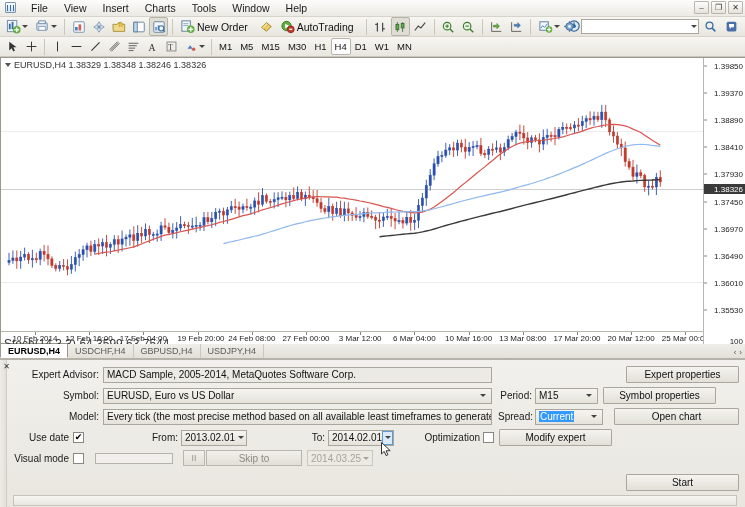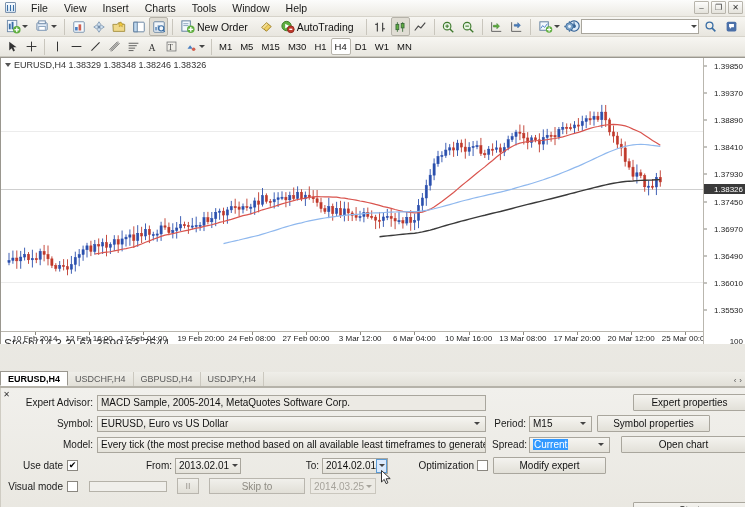--- a/index.html
+++ b/index.html
@@ -73,21 +73,21 @@
   .curline { position:absolute; left:0; right:42px; height:1px; background:#cfcfcf; }
   .subwin { position:absolute; left:0; right:0; border-top:1px solid #6d6a63; background:#fff; }
   .sub-head { position:absolute; left:3px; top:0px; font-size:12px; color:#3c3c3c; white-space:nowrap; z-index:4;}
   .timeaxis { position:absolute; left:0; right:42px; bottom:0; height:13px;
               border-top:1px solid #b9b6ae; background:#fff; }
   .tlab { position:absolute; top:2px; font-size:8px; color:#222; transform:translateX(-50%); white-space:nowrap;}
   .ttick { position:absolute; top:0; width:1px; height:3px; background:#8a8780; }
 
   
   .charttabs { height:15px; display:flex; align-items:flex-end;
-               background:linear-gradient(#efeee9,#e2e0d8); border-bottom:1px solid #b5b2a9; position:relative;margin-top:28px;}
+               background:linear-gradient(#efeee9,#e2e0d8); border-bottom:1px solid #b5b2a9; position:relative;}
   .ctab { height:14px; padding:0 7px; font-size:9px; display:flex; align-items:center;
           color:#5a5a5a; border-right:1px solid #cbc8bf; }
   .ctab.active { background:#fff; color:#000; font-weight:bold;
                  border:1px solid #9a978f; border-bottom:1px solid #fff; height:15px; }
   .ctabs-right { position:absolute; right:3px; bottom:1px; display:flex; gap:3px; font-size:8px; color:#555; }
 
   
   .tester { flex:1; display:flex; background:linear-gradient(#f1f0ec,#e8e6df);
             border-top:1px solid #b5b2a9; position:relative; }
   .testerside { width:13px; background:linear-gradient(90deg,#edece7,#e2e0d8);
@@ -890,21 +890,21 @@
         <div class="btn" style="width:113px;margin-left:5px;">Symbol properties</div>
       </div>
 
       <div class="row">
         <div class="lbl" style="width:86px;margin-right:4px;">Model:</div>
         <div class="dd" style="width:389px;">
           <span>Every tick (the most precise method based on all available least timeframes to generate each tick)</span>
 
         </div>
         <div class="lbl" style="width:34px;margin:0 3px 0 6px;">Spread:</div>
-        <div class="dd" style="width:81px;">
+        <div class="dd" style="width:68px;">
           <span class="sel">Current</span>
           <span class="ddarrow">
               <span class="caret"></span>
             </span>
         </div>
         <div class="btn" style="width:125px;margin-left:11px;">Open chart</div>
       </div>
 
       <div class="row">
         <div class="lbl" style="width:56px;margin-right:4px;">Use date</div>
@@ -926,21 +926,21 @@
         <div class="lbl" style="width:62px;margin:0 3px 0 24px;">Optimization</div>
         <div class="cbox"></div>
         <div class="btn" style="width:113px;margin-left:5px;">Modify expert</div>
       </div>
 
       <div class="row">
         <div class="lbl" style="width:56px;margin-right:4px;">Visual mode</div>
         <div class="cbox"></div>
         <div class="slider" style="width:78px;margin-left:11px;"></div>
         <div class="pausebtn" style="margin-left:10px;">II</div>
-        <div class="skipbtn" style="width:96px;margin-left:10px;">Skip to</div>
+        <div class="skipbtn" style="width:96px;margin-left:1px;">Skip to</div>
         <div class="dategray" style="width:66px;margin-left:5px;">
           <span>2014.03.25</span>
           <span class="caret" style="border-top-color:#a6a39b;"></span>
         </div>
       </div>
 
       <div class="row" style="margin-top:4px;">
         <div class="btn" style="width:113px;margin-left:auto;">Start</div>
       </div>
 

